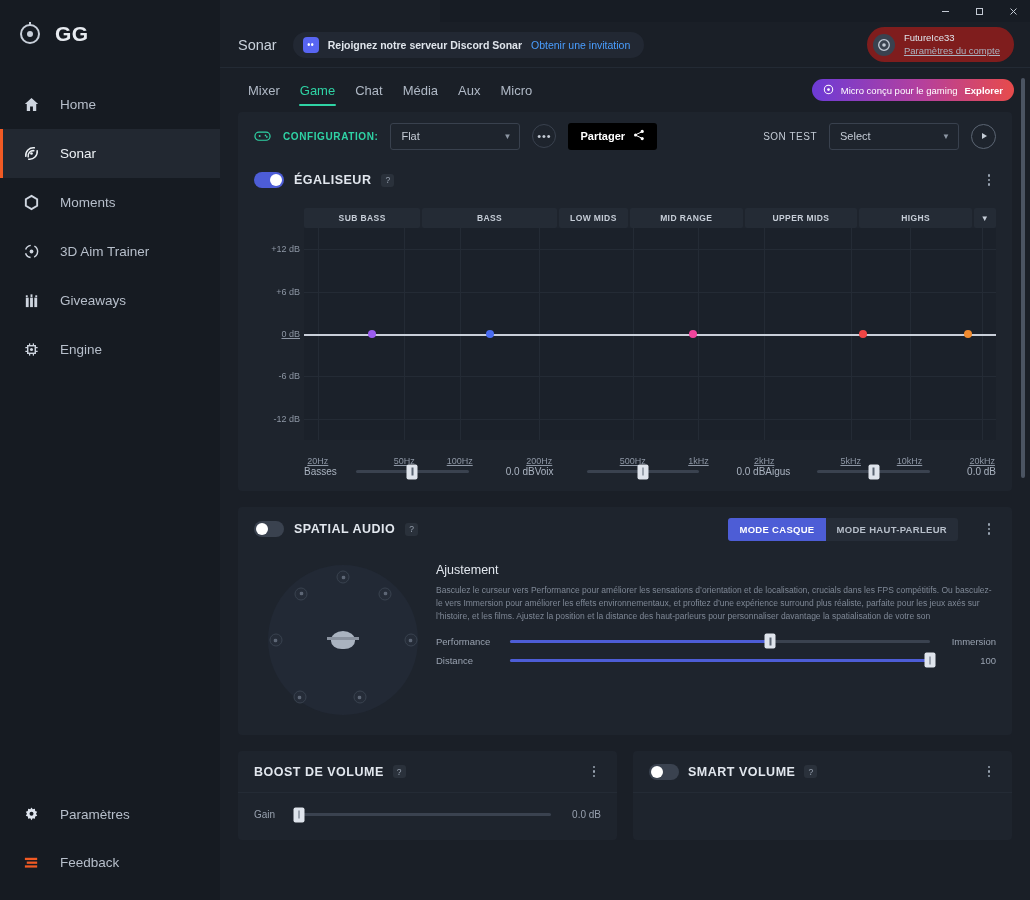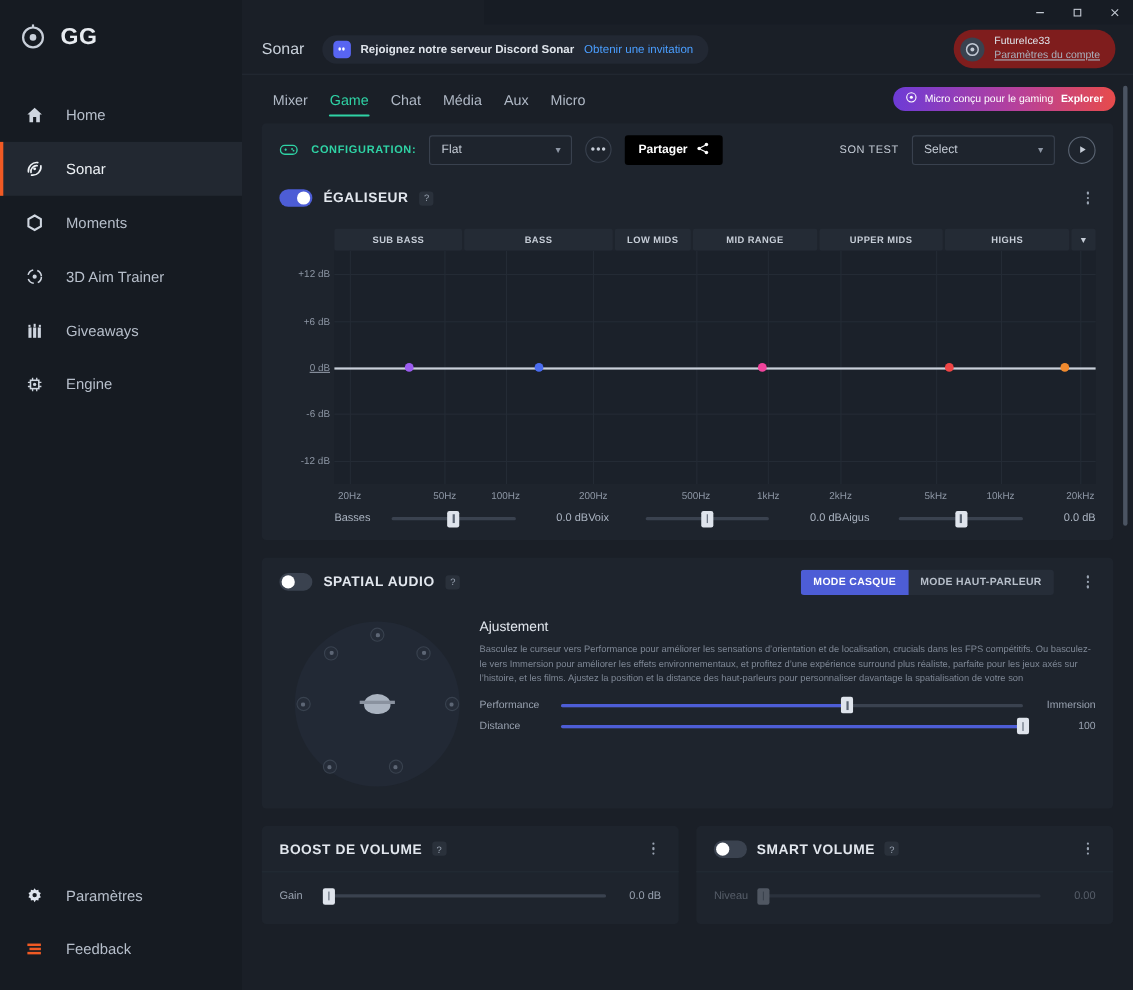--- a/index.html
+++ b/index.html
@@ -143,21 +143,21 @@
   }
   .band.caret { flex: 0 0 22px; font-size: 8px; color: #c6cdd7; }
   .eqchart { position: relative; height: 212px; margin-left: 50px; background: #1b212a; }
   .eq-ylabels { position: absolute; left: -50px; top: 0; width: 46px; height: 212px; }
   .eq-ylabel { position: absolute; right: 0; color: #8e97a5; font-size: 9px; transform: translateY(-50%); }
   .gridv { position: absolute; top: 0; bottom: 0; width: 1px; background: #242b35; }
   .gridh { position: absolute; left: 0; right: 0; height: 1px; background: #242b35; }
   .eqline { position: absolute; left: 0; right: 0; height: 1.5px; background: #c9cfd9; }
   .eqpt { position: absolute; width: 8px; height: 8px; border-radius: 50%; transform: translate(-50%,-50%); }
   .eq-xlabels { position: relative; height: 22px; margin-left: 50px; }
-  .eq-xlabel { position: absolute; top: 6px; color: #8e97a5; font-size: 9px; transform: translateX(-50%); }
+  .eq-xlabel { position: absolute; top: 16px; color: #8e97a5; font-size: 9px; transform: translateX(-50%); text-decoration: underline; }
 
   .eqsliders { display: flex; margin-left: 50px; margin-top: 4px; }
   .eqslider { flex: 1; display: flex; align-items: center; gap: 10px; }
   .sl-name { color: #aab3c0; font-size: 10px; width: 42px; }
   .track { position: relative; height: 3px; background: #3a424f; border-radius: 2px; flex: 1; max-width: 150px; }
   .track .fill { position: absolute; left: 0; top: 0; bottom: 0; background: #4d5dd6; border-radius: 2px; }
   .thumb {
     position: absolute; top: 50%; transform: translate(-50%,-50%);
     width: 11px; height: 15px; background: #dfe4ec; border-radius: 2px;
     display: flex; align-items: center; justify-content: center;
@@ -618,29 +618,20 @@
                 <span class="knob"></span>
               </div>
             <span class="sec-title">SMART VOLUME</span>
             <span class="qmark">?</span>
             <span class="kebab">
                 <span></span>
                 <span></span>
                 <span></span>
               </span>
           </div>
-          <div class="bbody dim">
-            <div class="brow">
-              <span class="lbl">Niveau</span>
-              <div class="track">
-                <div class="thumb" id="level-thumb" style="left: 2%;"></div>
-              </div>
-              <span class="val">0.00</span>
-            </div>
-          </div>
         </div>
       </div>
     </div>
 
     <div class="scrollbar-track">
       <div class="scrollbar-thumb"></div>
     </div>
   </section>
 </div>
 

